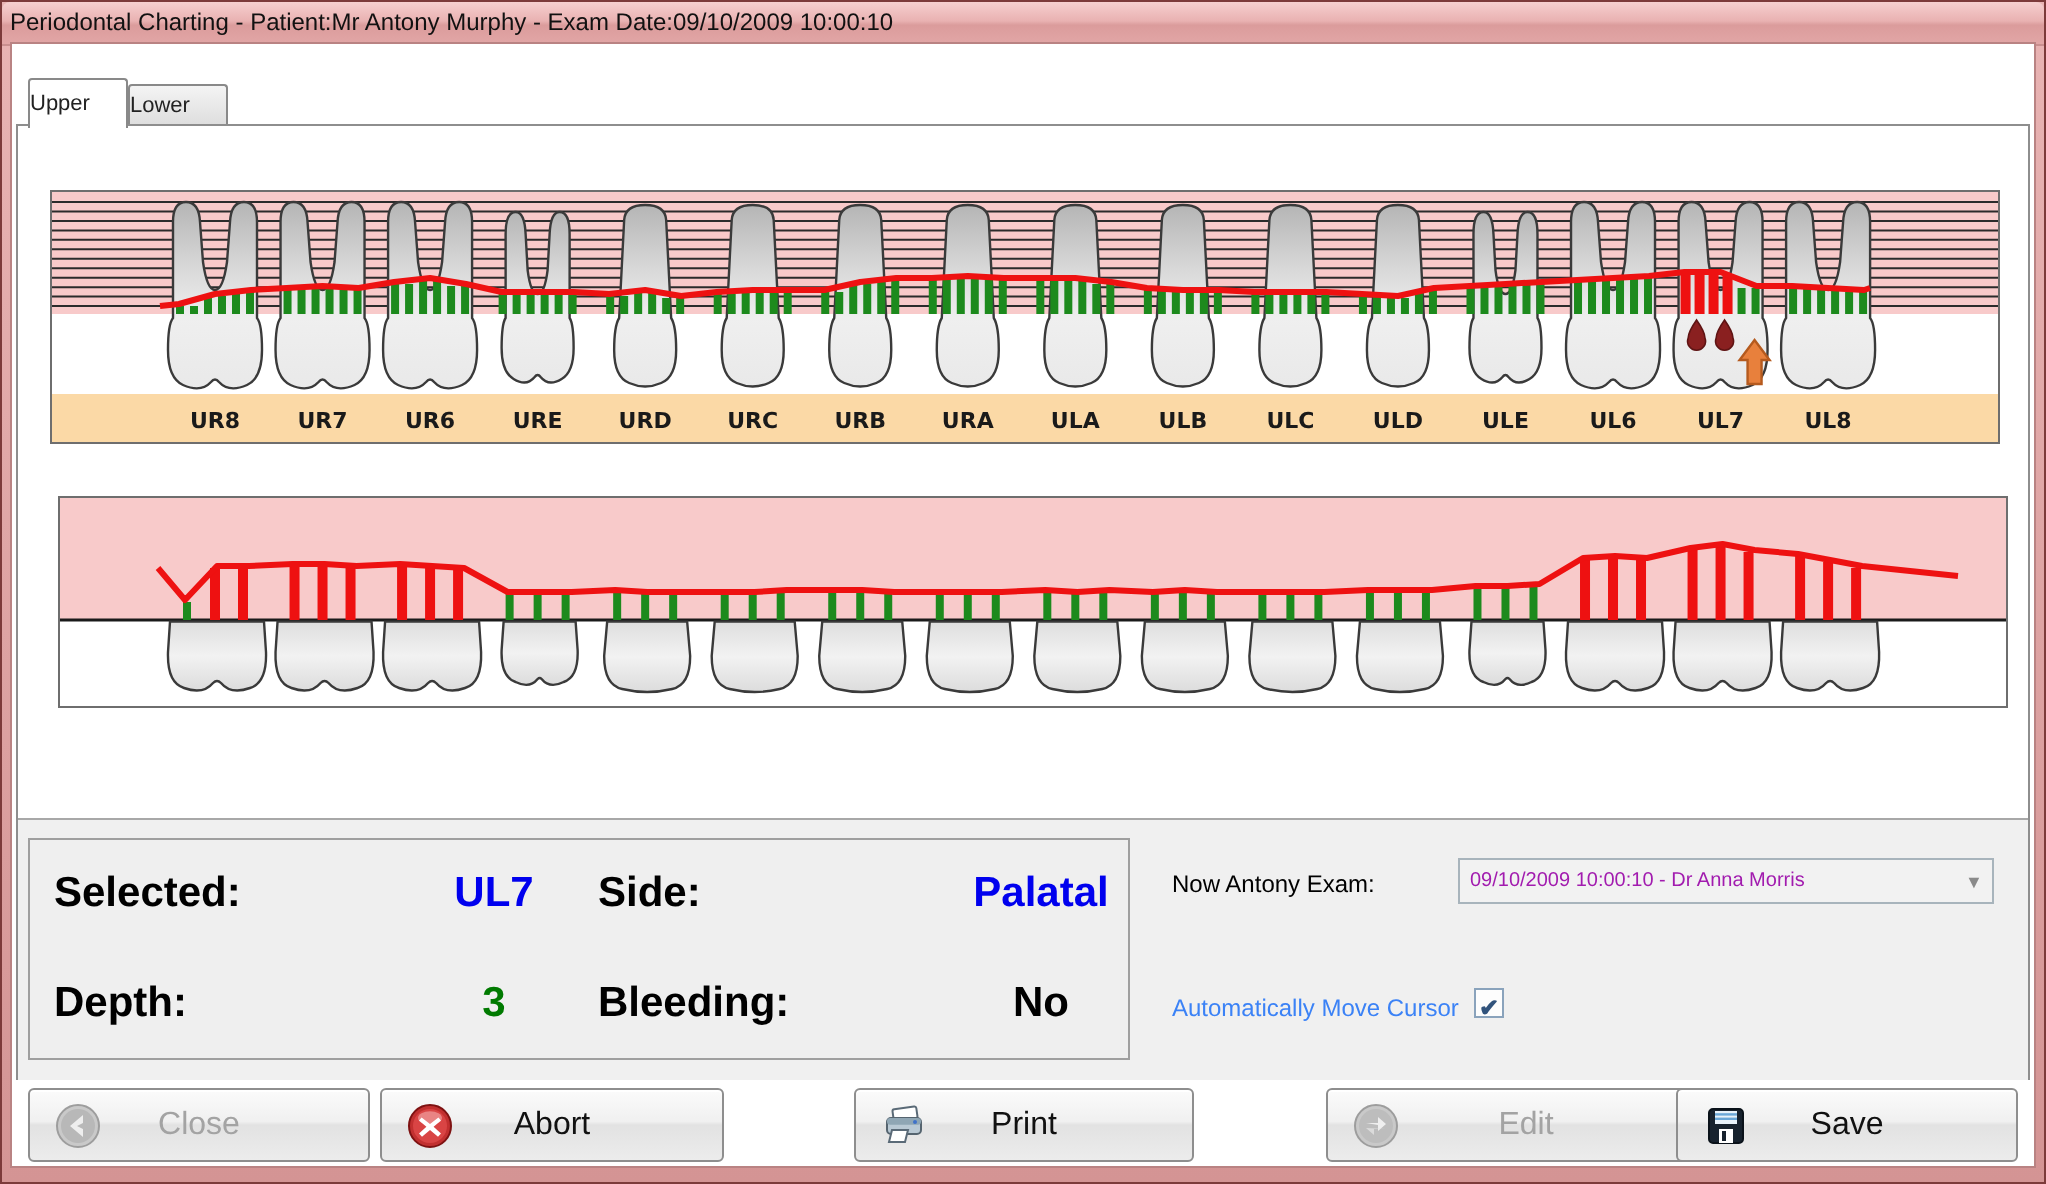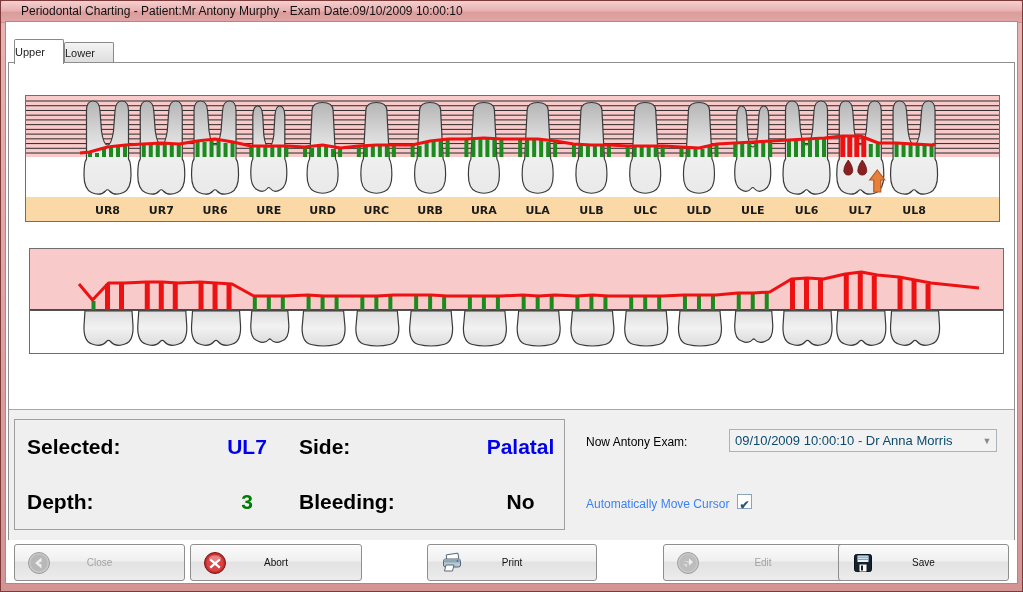--- a/index.html
+++ b/index.html
@@ -1,21 +1,21 @@
 <!DOCTYPE html>
 <html><head>
 <meta charset="utf-8">
 <style>
   html,body{margin:0;padding:0;width:1023px;height:592px;overflow:hidden;
     font-family:"Liberation Sans",sans-serif;background:#7c3a3a;}
   .frame{position:absolute;inset:1px;background:linear-gradient(#e9b4b4,#d49494);}
   .titlebar{position:absolute;left:1px;top:1px;width:1021px;height:21px;
     background:linear-gradient(#f6cfcf 0%,#e9b2b2 45%,#db9c9c 55%,#e2a6a6 100%);
     border-bottom:1px solid #c98f8f;border-radius:4px 4px 0 0;}
-  .titletext{font-size:12px;color:#111;line-height:21px;padding-left:20px;white-space:nowrap;}
+  .titletext{font-size:12px;color:#111;line-height:21px;padding-left:4px;white-space:nowrap;}
   .client{position:absolute;left:6px;top:22px;width:1011px;height:561px;background:#ffffff;
     box-shadow:0 0 0 1px #b98383;}
   
   .tab{position:absolute;font-size:11px;color:#222;text-align:left;
     border:1px solid #898989;border-bottom:none;border-radius:2px 2px 0 0;cursor:default;}
   .tab-active{left:8px;top:17px;width:48px;height:24px;line-height:24px;background:#ffffff;z-index:3;}
   .tab-inactive{left:58px;top:20px;width:48px;height:21px;line-height:21px;
     background:linear-gradient(#f4f4f4,#dcdcdc);z-index:1;}
   .tabpage{position:absolute;left:2px;top:40px;width:1005px;height:476px;
     border:1px solid #8e8e8e;background:#ffffff;z-index:2;}
@@ -28,34 +28,34 @@
   .infopanel{position:absolute;left:5px;top:356px;width:551px;height:111px;
     background:#efefef;border:1px solid #9f9f9f;display:grid;
     grid-template-columns:168px 104px 178px 1fr;grid-template-rows:1fr 1fr;
     align-items:center;padding-left:12px;box-sizing:border-box;}
   .inflabel{font-size:21px;font-weight:bold;color:#000;}
   .infvalue{font-size:21px;font-weight:bold;text-align:center;}
   
   .examlabel{position:absolute;left:577px;top:372px;font-size:12px;color:#000;}
   .combo{position:absolute;left:720px;top:366px;width:268px;height:23px;background:#f2f2f2;
     border:1px solid #a8b4bc;box-sizing:border-box;display:flex;align-items:center;}
-  .combotext{flex:1;font-size:13px;color:#0c4a6e;padding-left:5px;white-space:nowrap;
+  .combotext{flex:1;font-size:10px;color:#a21caf;padding-left:5px;white-space:nowrap;
     overflow:hidden;}
   .comboarrow{width:18px;text-align:center;color:#8a8a8a;font-size:9px;}
   .autolabel{position:absolute;left:577px;top:434px;font-size:12px;color:#3b82f6;}
   .checkbox{position:absolute;left:728px;top:431px;width:15px;height:15px;background:#fdfdfd;
     border:1px solid #8aa3bc;box-sizing:border-box;text-align:center;}
   .checkmark{font-size:12px;line-height:13px;color:#31537c;font-weight:bold;}
   
   .btn{position:absolute;top:522px;height:37px;border:1px solid #8e8e8e;border-radius:3px;
     background:linear-gradient(#fbfbfb 0%,#f0f0f0 45%,#e2e2e2 50%,#ececec 100%);
     display:flex;align-items:center;font-family:"Liberation Sans",sans-serif;
     box-shadow:inset 0 1px 0 #ffffff;padding:0;cursor:default;}
   .btn .bicon{margin-left:12px;width:24px;height:24px;flex:none;}
-  .btn .blabel{flex:1;text-align:center;font-size:10px;color:#111;margin-right:36px;}
+  .btn .blabel{flex:1;text-align:center;font-size:16px;color:#111;margin-right:36px;}
   .btn.disabled .blabel{color:#a3a3a3;}
   #btn-close{left:8px;width:171px;}
   #btn-abort{left:184px;width:172px;}
   #btn-print{left:421px;width:170px;}
   #btn-edit{left:657px;width:200px;}
   #btn-save{left:832px;width:171px;}
 </style>
 </head>
 <body>
 

